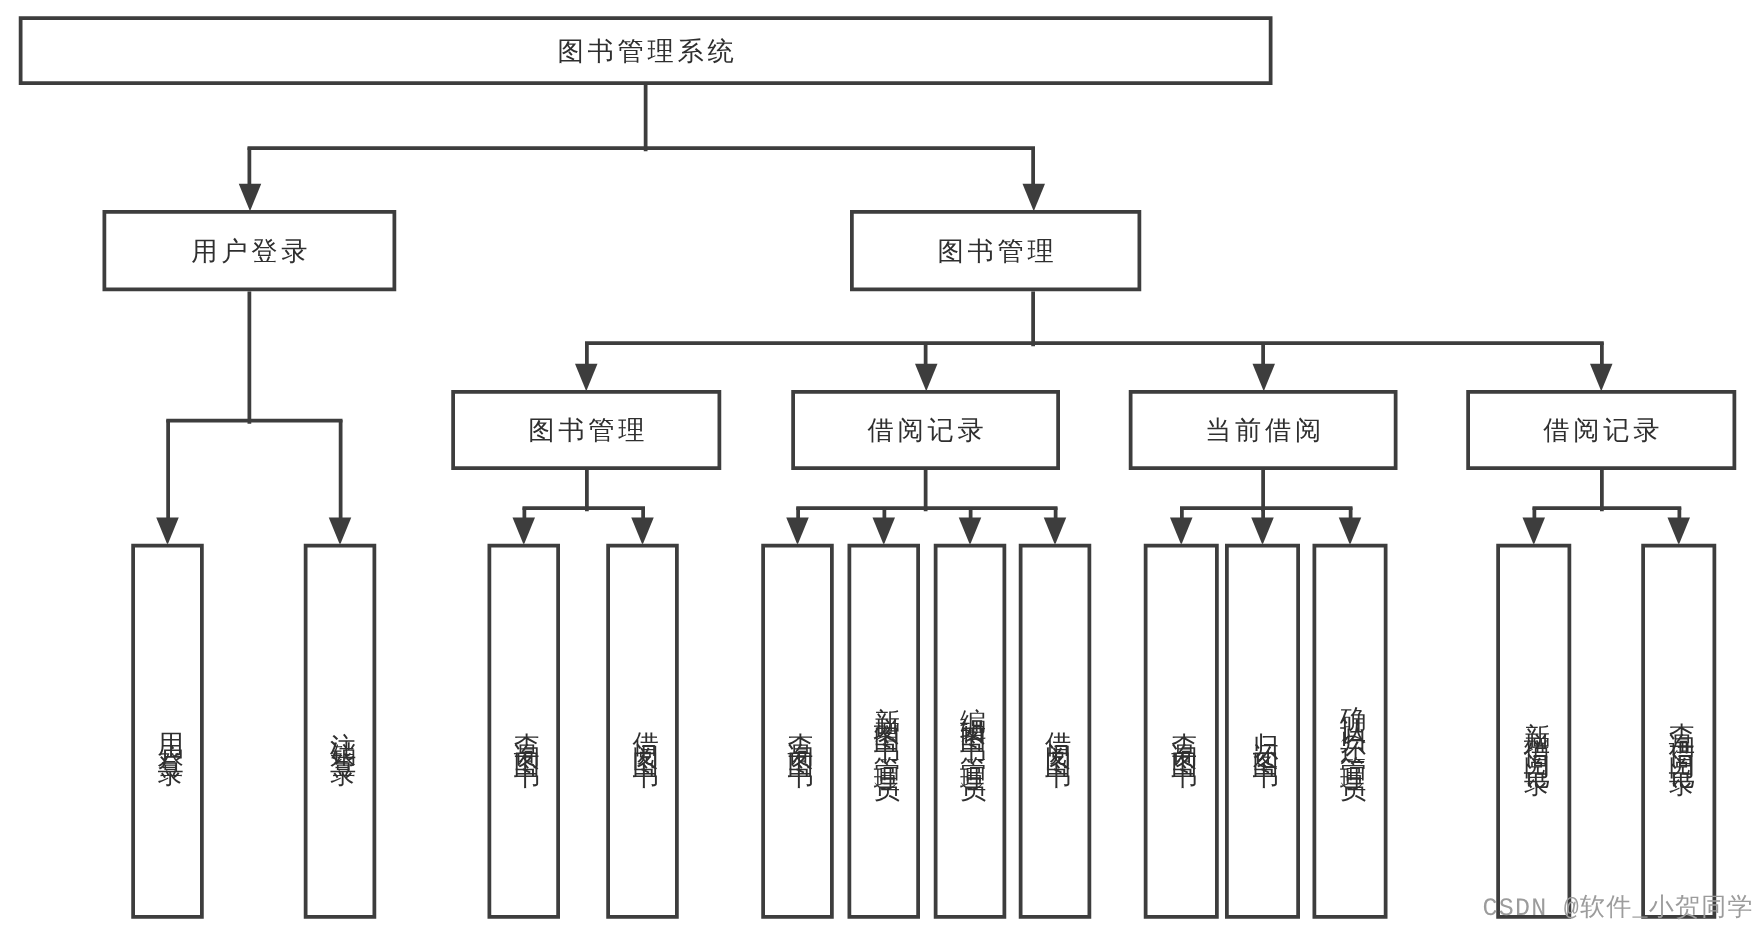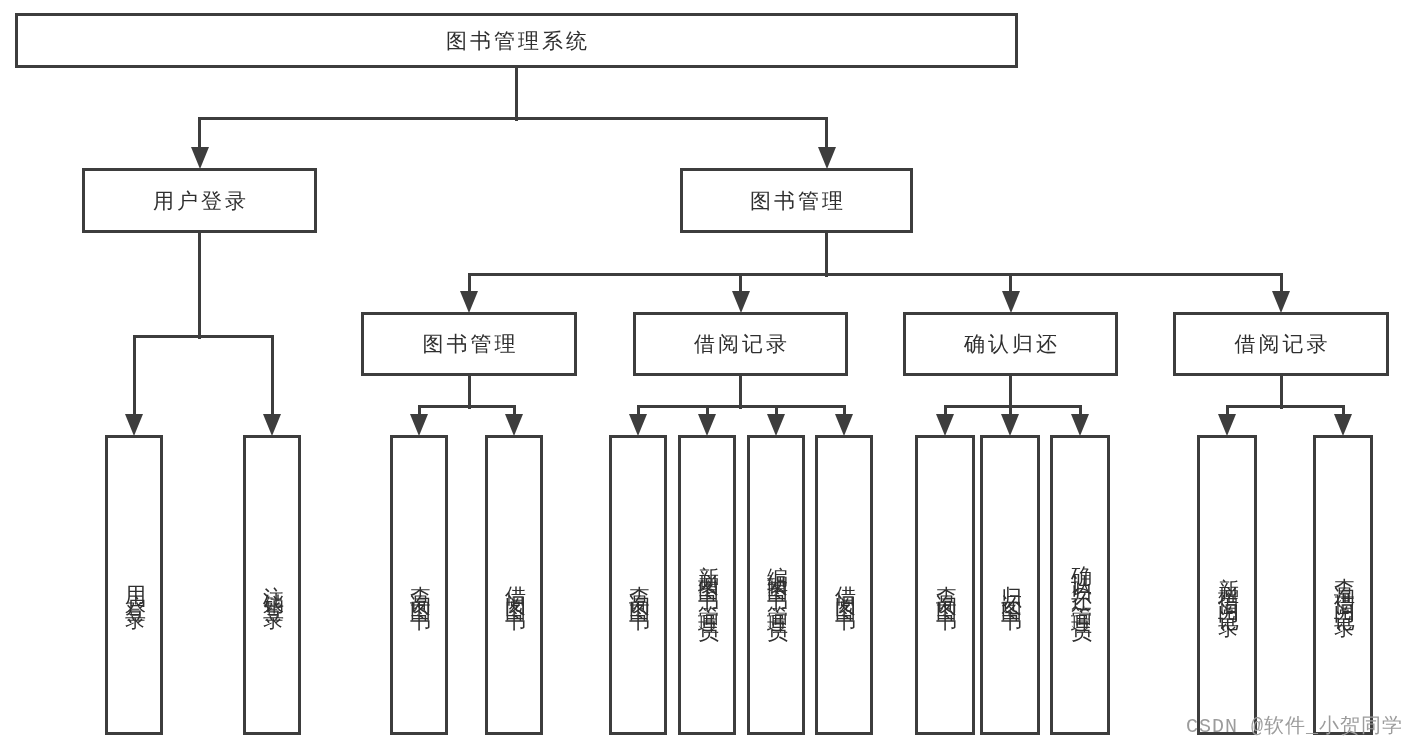--- a/index.html
+++ b/index.html
@@ -125,21 +125,21 @@
       <div class="box" style="left: 680px; top: 168px; width: 233px; height: 65px;">
         <span class="box-label">图书管理</span>
       </div>
       <div class="box" style="left: 361px; top: 312px; width: 216px; height: 64px;">
         <span class="box-label">图书管理</span>
       </div>
       <div class="box" style="left: 633px; top: 312px; width: 215px; height: 64px;">
         <span class="box-label">借阅记录</span>
       </div>
       <div class="box" style="left: 903px; top: 312px; width: 215px; height: 64px;">
-        <span class="box-label">确认归还</span>
+        <span class="box-label">当前借阅</span>
       </div>
       <div class="box" style="left: 1173px; top: 312px; width: 216px; height: 64px;">
         <span class="box-label">借阅记录</span>
       </div>
       <div class="box vertical" style="left: 105px; top: 435px; width: 58px; height: 300px;">
         <span class="box-label">用户登录</span>
       </div>
       <div class="box vertical" style="left: 243px; top: 435px; width: 58px; height: 300px;">
         <span class="box-label">注销登录</span>
       </div>

